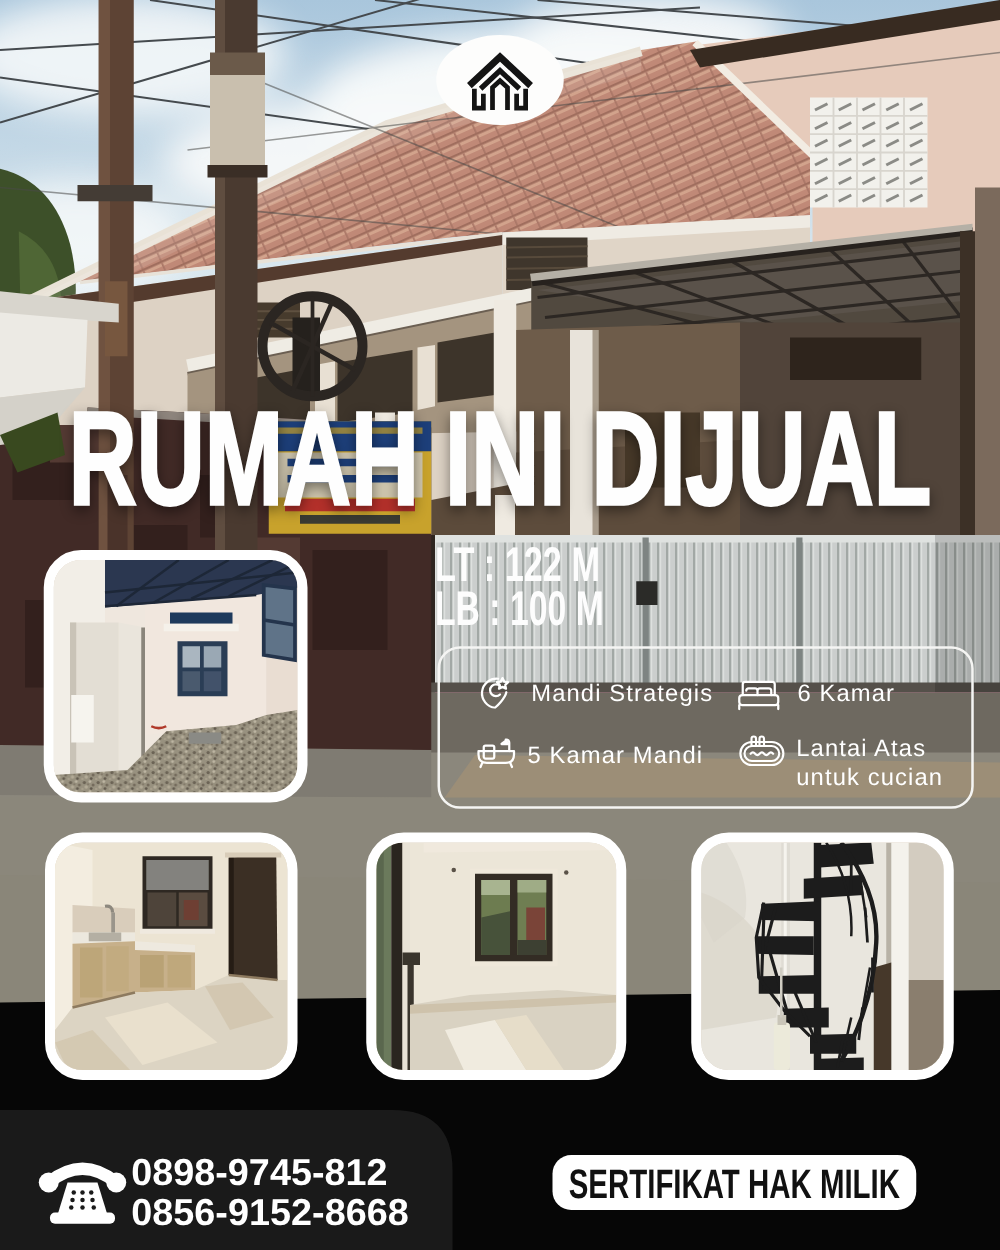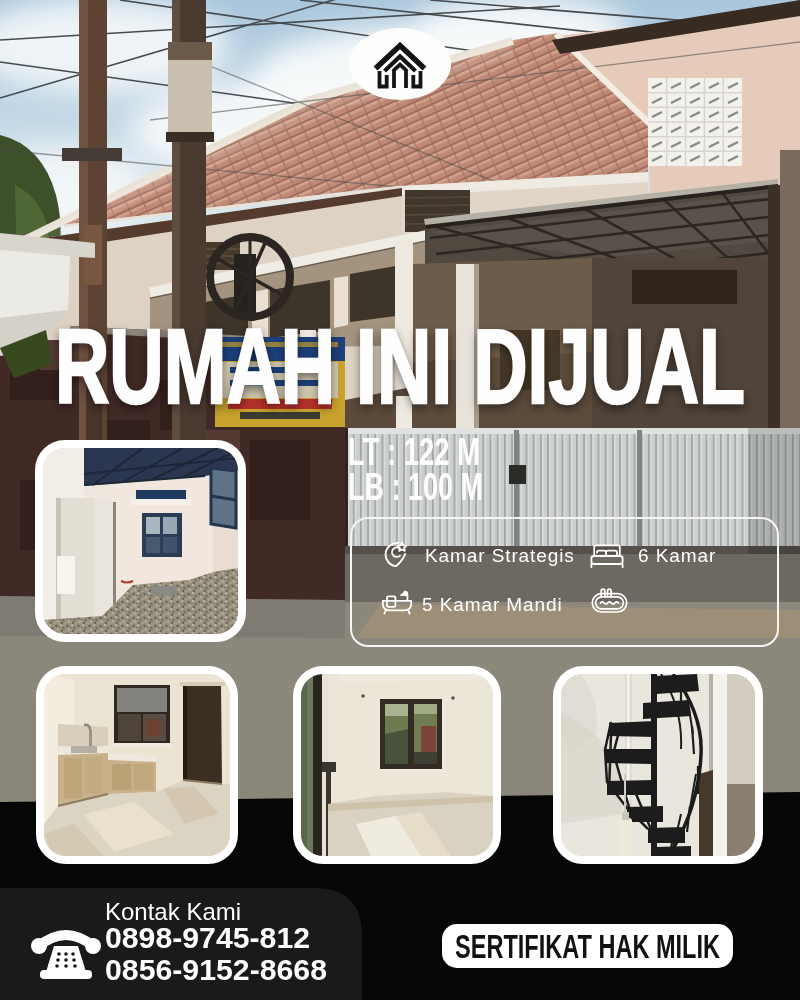--- a/index.html
+++ b/index.html
@@ -337,21 +337,21 @@
 <div class="abs" style="left:350px;top:517px;width:429px;height:130px;border:2px solid #f5f5f3;border-radius:18px;box-sizing:border-box">
 
   <svg class="abs" style="left:32px;top:22px" width="24" height="26" viewBox="0 0 24 26">
     <g stroke="#fff" stroke-width="1.8" fill="none" stroke-linecap="round" stroke-linejoin="round">
       <path d="M14.5,2 A9.3,9.3 0 1 0 12,25.2 A38,38 0 0 0 16.6,20.6 Q20.4,16 21.1,12.8"></path>
       <path d="M16,7.8 A4.7,4.7 0 1 0 16,14.6"></path>
       <path d="M18,1.5 L19.4,4.3 L22.5,4.7 L20.2,6.9 L20.8,9.9 L18,8.5 L15.2,9.9 L15.8,6.9 L13.5,4.7 L16.6,4.3 Z"></path>
     </g>
   </svg>
 
-  <div class="abs" style="left:73px;top:26px;color:#fff;font-size:19px;letter-spacing:0.9px">Kamar Strategis</div>
+  <div class="abs" style="left:73px;top:26px;color:#fff;font-size:19px;letter-spacing:0.9px">Mandi Strategis</div>
 
   <svg class="abs" style="left:238px;top:25px" width="34" height="25" viewBox="0 0 34 25">
     <g stroke="#fff" stroke-width="1.8" fill="none" stroke-linecap="round" stroke-linejoin="round">
       <path d="M4.2,12 L4.2,3.3 Q4.2,1.4 6.2,1.4 L27.8,1.4 Q29.8,1.4 29.8,3.3 L29.8,12"></path>
       <rect x="1.4" y="12" width="31.2" height="8" rx="2.4"></rect>
       <path d="M1.4,20 L1.4,23.2 M32.6,20 L32.6,23.2"></path>
       <path d="M7,8.5 Q7,6.6 9,6.6 L14,6.6 Q16,6.6 16,8.5 L16,12 M16,12 L16,8.5 Q16,6.6 18,6.6 L25,6.6 Q27,6.6 27,8.5 L27,12"></path>
     </g>
   </svg>
 
@@ -372,20 +372,21 @@
   <svg class="abs" style="left:239px;top:69px" width="37" height="25" viewBox="0 0 37 25">
     <g stroke="#fff" stroke-width="1.7" fill="none" stroke-linecap="round" stroke-linejoin="round">
       <rect x="1.3" y="5.6" width="34.4" height="18.4" rx="9.2"></rect>
       <rect x="4.6" y="8.8" width="27.8" height="12" rx="6"></rect>
       <path d="M10.2,3 Q10.2,1.2 12,1.2 Q13.8,1.2 13.8,3 L13.8,8.8 M10.2,3 L10.2,8.8"></path>
       <path d="M16.6,3 Q16.6,1.2 18.4,1.2 Q20.2,1.2 20.2,3 L20.2,8.8 M16.6,3 L16.6,8.8"></path>
       <path d="M9.5,15 q1.8,-2.2 3.6,0 q1.8,2.2 3.6,0 q1.8,-2.2 3.6,0 q1.8,2.2 3.6,0 q1.8,-2.2 3.6,0"></path>
     </g>
   </svg>
 
+  <div class="abs" style="left:285px;top:70px;color:#fff;font-size:19px;letter-spacing:0.9px;line-height:22.5px">Lantai Atas<br>untuk cucian</div>
 </div>
 
 <div class="thumb" style="left:35px;top:440px;width:211px;height:202px">
 <svg width="195" height="186" viewBox="0 0 195 186">
   <rect width="195" height="186" fill="#efe7de"></rect>
 
   <polygon points="0,0 41,0 41,186 0,186" fill="#f2eee7"></polygon>
 
   <rect x="13" y="50" width="39" height="121" fill="#e3ded4"></rect>
   <rect x="13" y="50" width="5" height="121" fill="#c9c3b7"></rect>
@@ -590,21 +591,20 @@
         <circle cx="43" cy="42" r="1.8"></circle>
     <circle cx="28" cy="48" r="1.8"></circle>
         <circle cx="36" cy="48" r="1.8"></circle>
         <circle cx="44" cy="48" r="1.8"></circle>
     <circle cx="27" cy="54" r="1.8"></circle>
         <circle cx="36" cy="54" r="1.8"></circle>
         <circle cx="45" cy="54" r="1.8"></circle>
   </g>
 </svg>
 
-<div class="abs" style="left:105px;top:898px;color:#fff;font-size:24px">Kontak Kami</div>
 
 <svg class="abs" style="left:100px;top:920px" width="260" height="70" viewBox="0 0 260 70">
   <g font-family="Liberation Sans, sans-serif" font-weight="bold" font-size="30" fill="#fff">
     <text x="5" y="28" textLength="205" lengthAdjust="spacingAndGlyphs">0898-9745-812</text>
     <text x="5" y="60" textLength="222" lengthAdjust="spacingAndGlyphs">0856-9152-8668</text>
   </g>
 </svg>
 
 <div class="abs" style="left:442px;top:924px;width:291px;height:44px;background:#fff;border-radius:15px"></div>
 <svg class="abs" style="left:442px;top:924px" width="291" height="44" viewBox="0 0 291 44">

